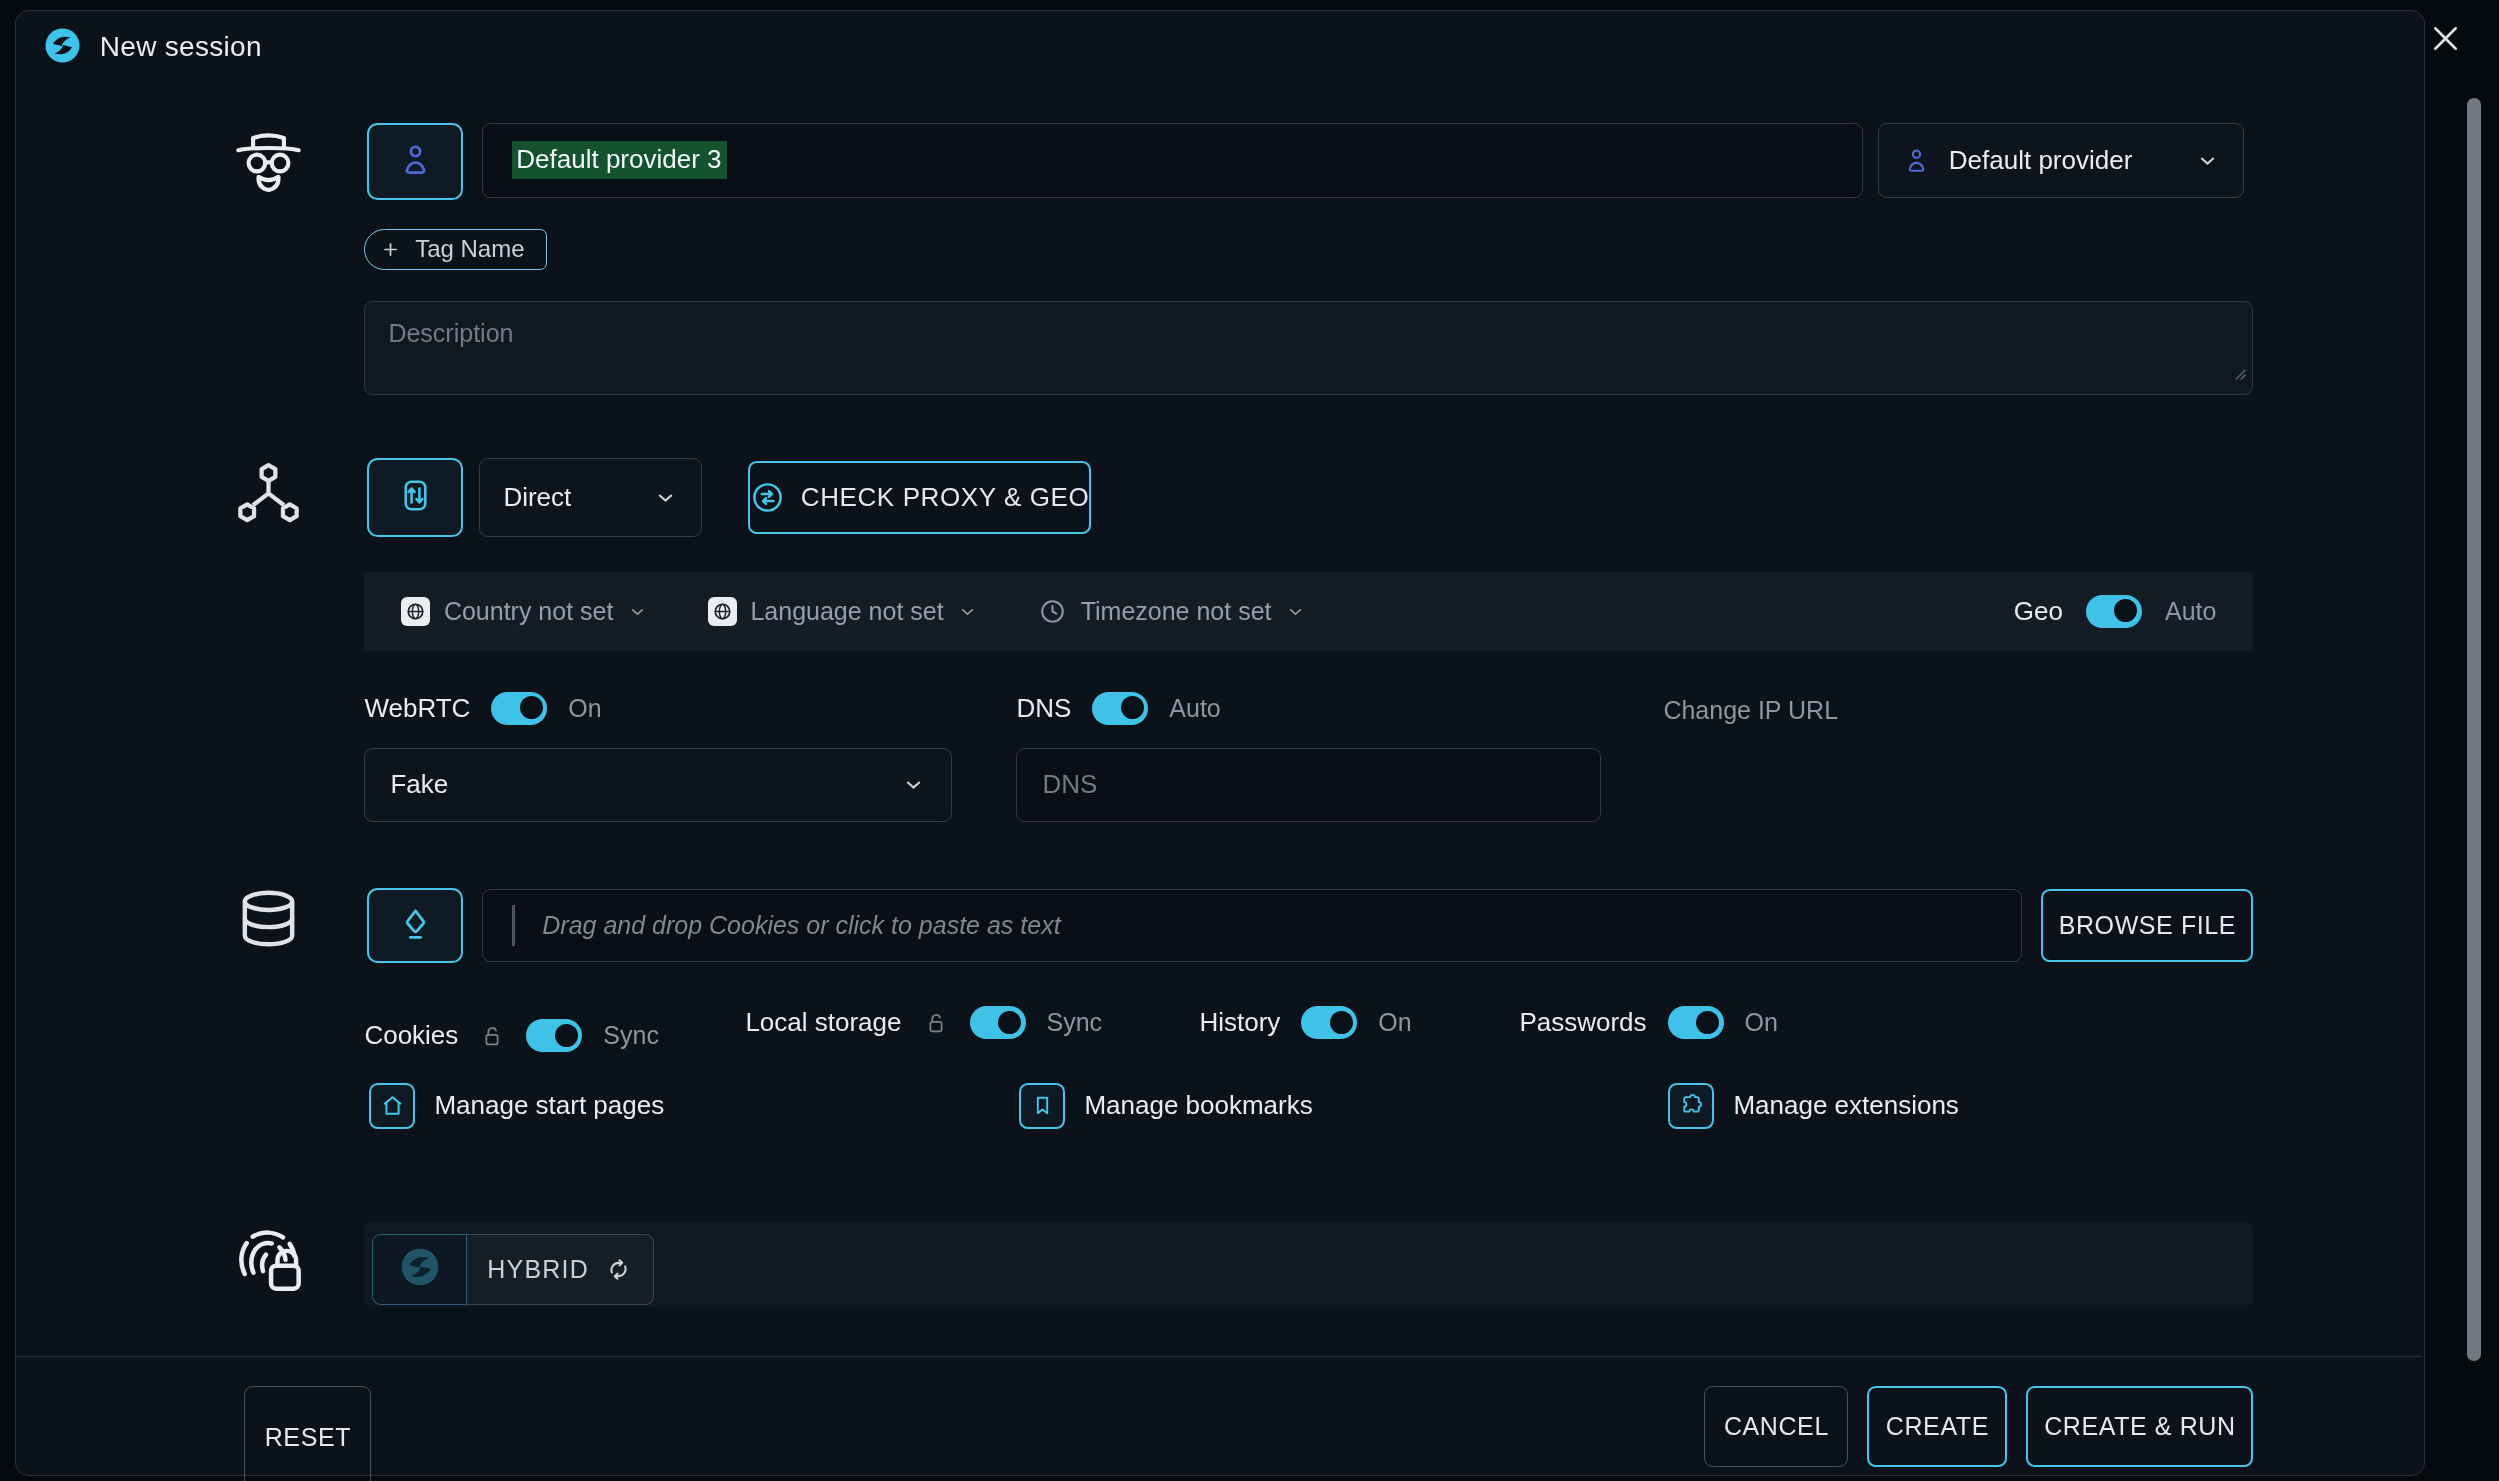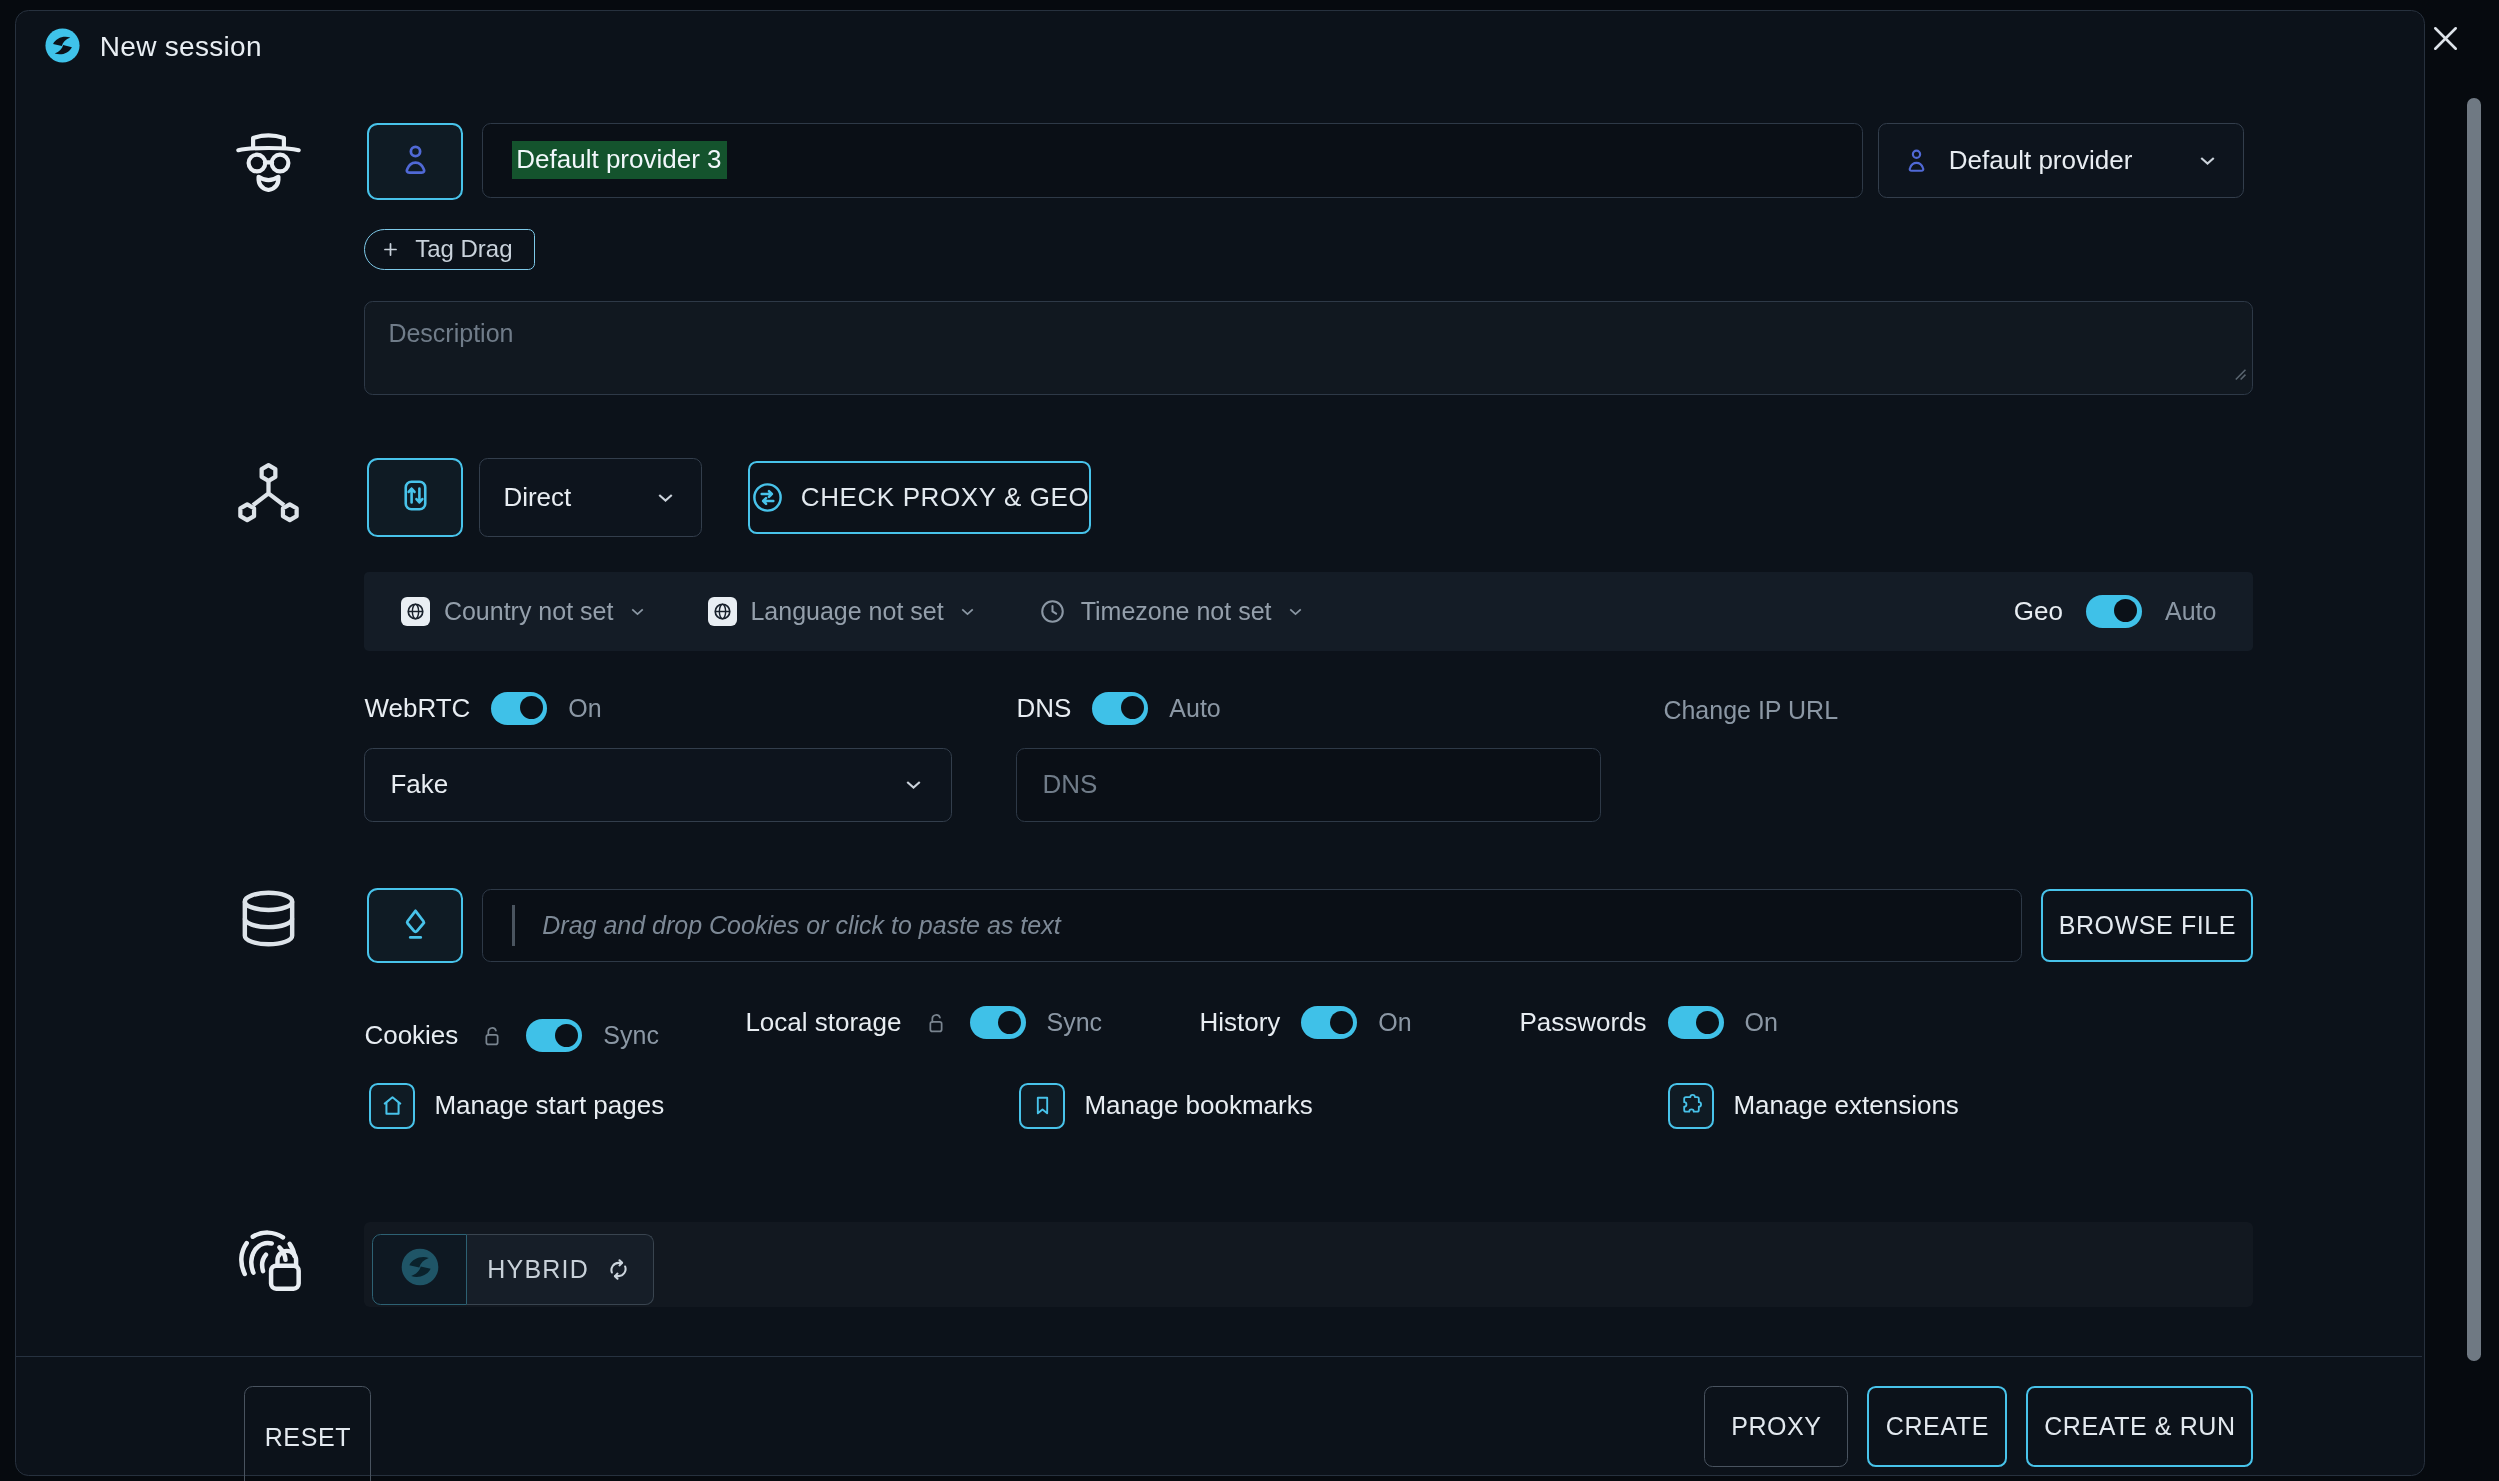--- a/index.html
+++ b/index.html
@@ -138,21 +138,21 @@
           </svg>
       </span>
     </div>
 
     <div class="abs tag-chip" style="left:348px; top:218px; height:41px;">
       <span style="display:flex;">
         <svg width="19" height="19" viewBox="0 0 24 24" fill="none" stroke="#c9d2db" stroke-width="2.2" stroke-linecap="round">
             <path d="M12 5 V19 M5 12 H19"></path>
           </svg>
       </span>
-      <span>Tag Drag</span>
+      <span>Tag Name</span>
     </div>
 
     <div class="abs input" style="left:348px; top:290px; width:1889px; height:94px; align-items:flex-start; background:#111820;">
       <textarea style="resize: none; height: 100%; padding: 17.4px 23px; font-size: 25px;" placeholder="Description"></textarea>
       <span style="position:absolute; right:4.8px; bottom:4.8px;">
         <svg width="17.4" height="17.4" viewBox="0 0 18 18" stroke="#5a6570" stroke-width="1.6">
             <path d="M6 16 L16 6 M11 16 L16 11"></path>
           </svg>
       </span>
     </div>
@@ -416,21 +416,21 @@
         </span>
       </div>
     </div>
 
     <div class="divider" style="top:1345px;"></div>
 
     <div class="abs btn-outline-gray" style="left:216px; top:1375px; width:127px; height:104px; font-size:25px;margin-left:12px;">
       <span>RESET</span>
     </div>
     <div class="abs btn-outline-gray" style="left:1688px; top:1375px; width:144px; height:81px; font-size:25px;">
-      <span>PROXY</span>
+      <span>CANCEL</span>
     </div>
     <div class="abs btn-outline-cyan" style="left:1851px; top:1375px; width:140px; height:81px; font-size:25px;">
       <span>CREATE</span>
     </div>
     <div class="abs btn-outline-cyan" style="left:2010px; top:1375px; width:227px; height:81px; font-size:25px;">
       <span>CREATE &amp; RUN</span>
     </div>
 
   </div>
 </div>

